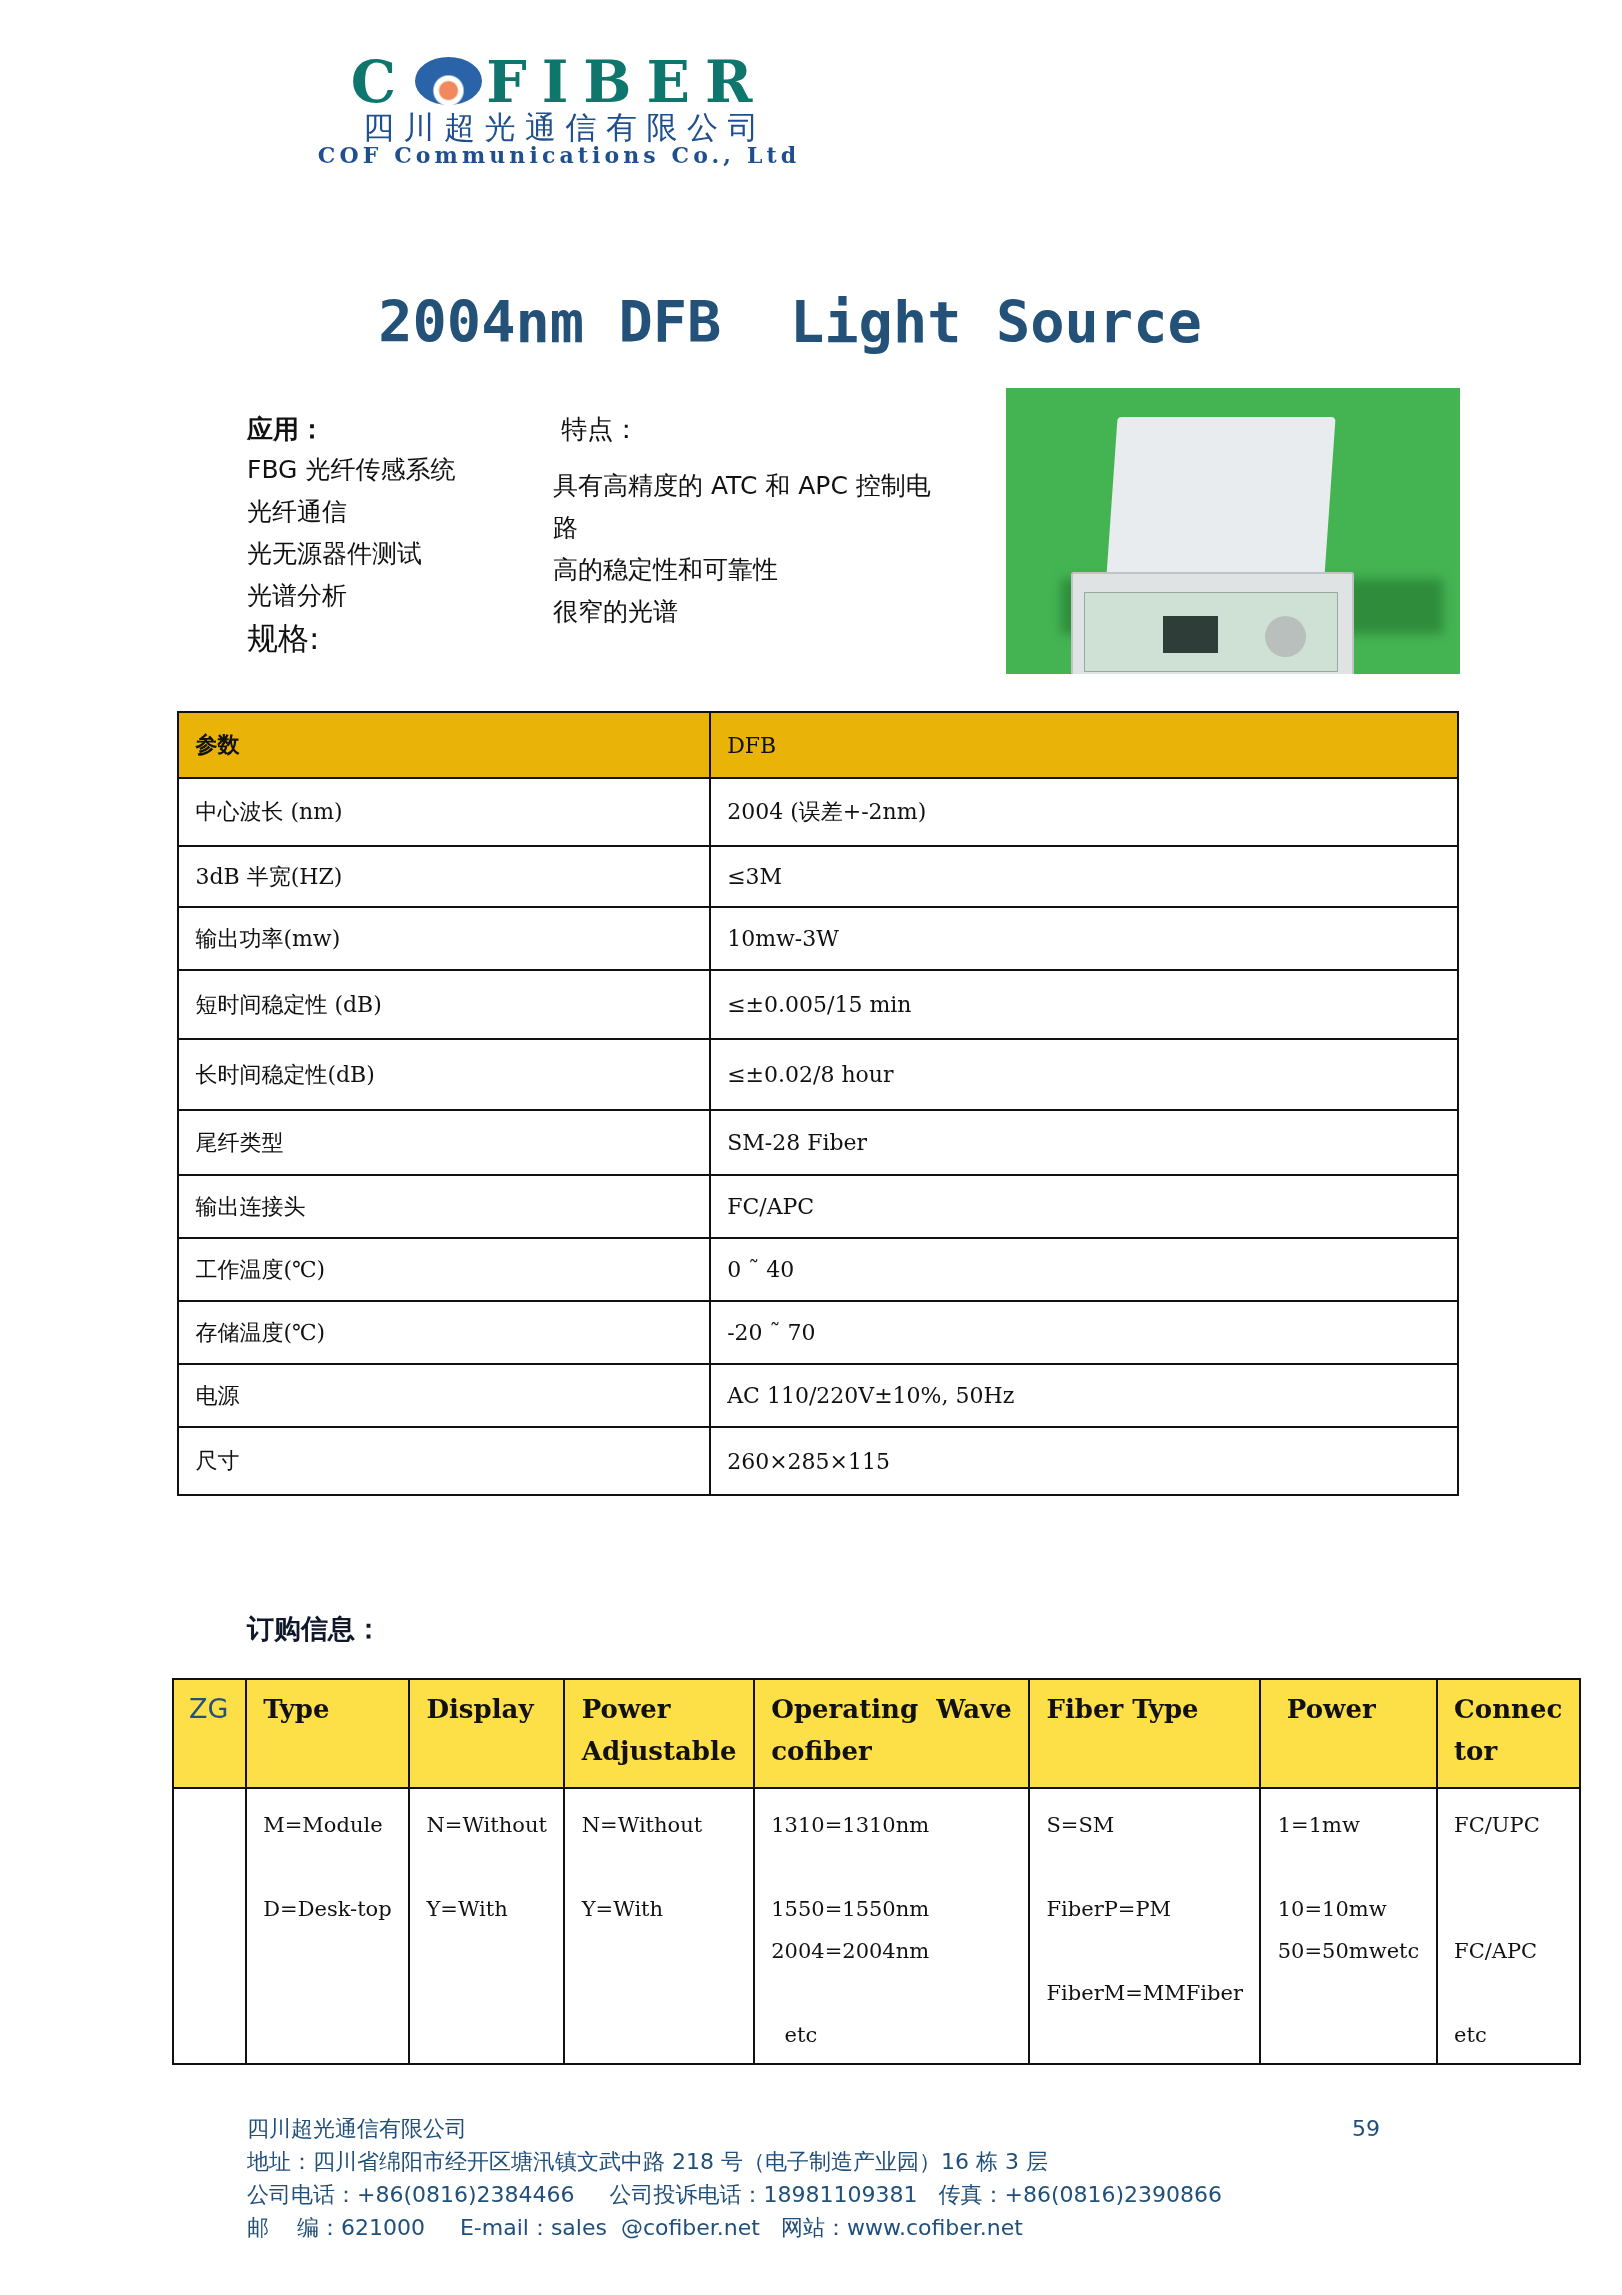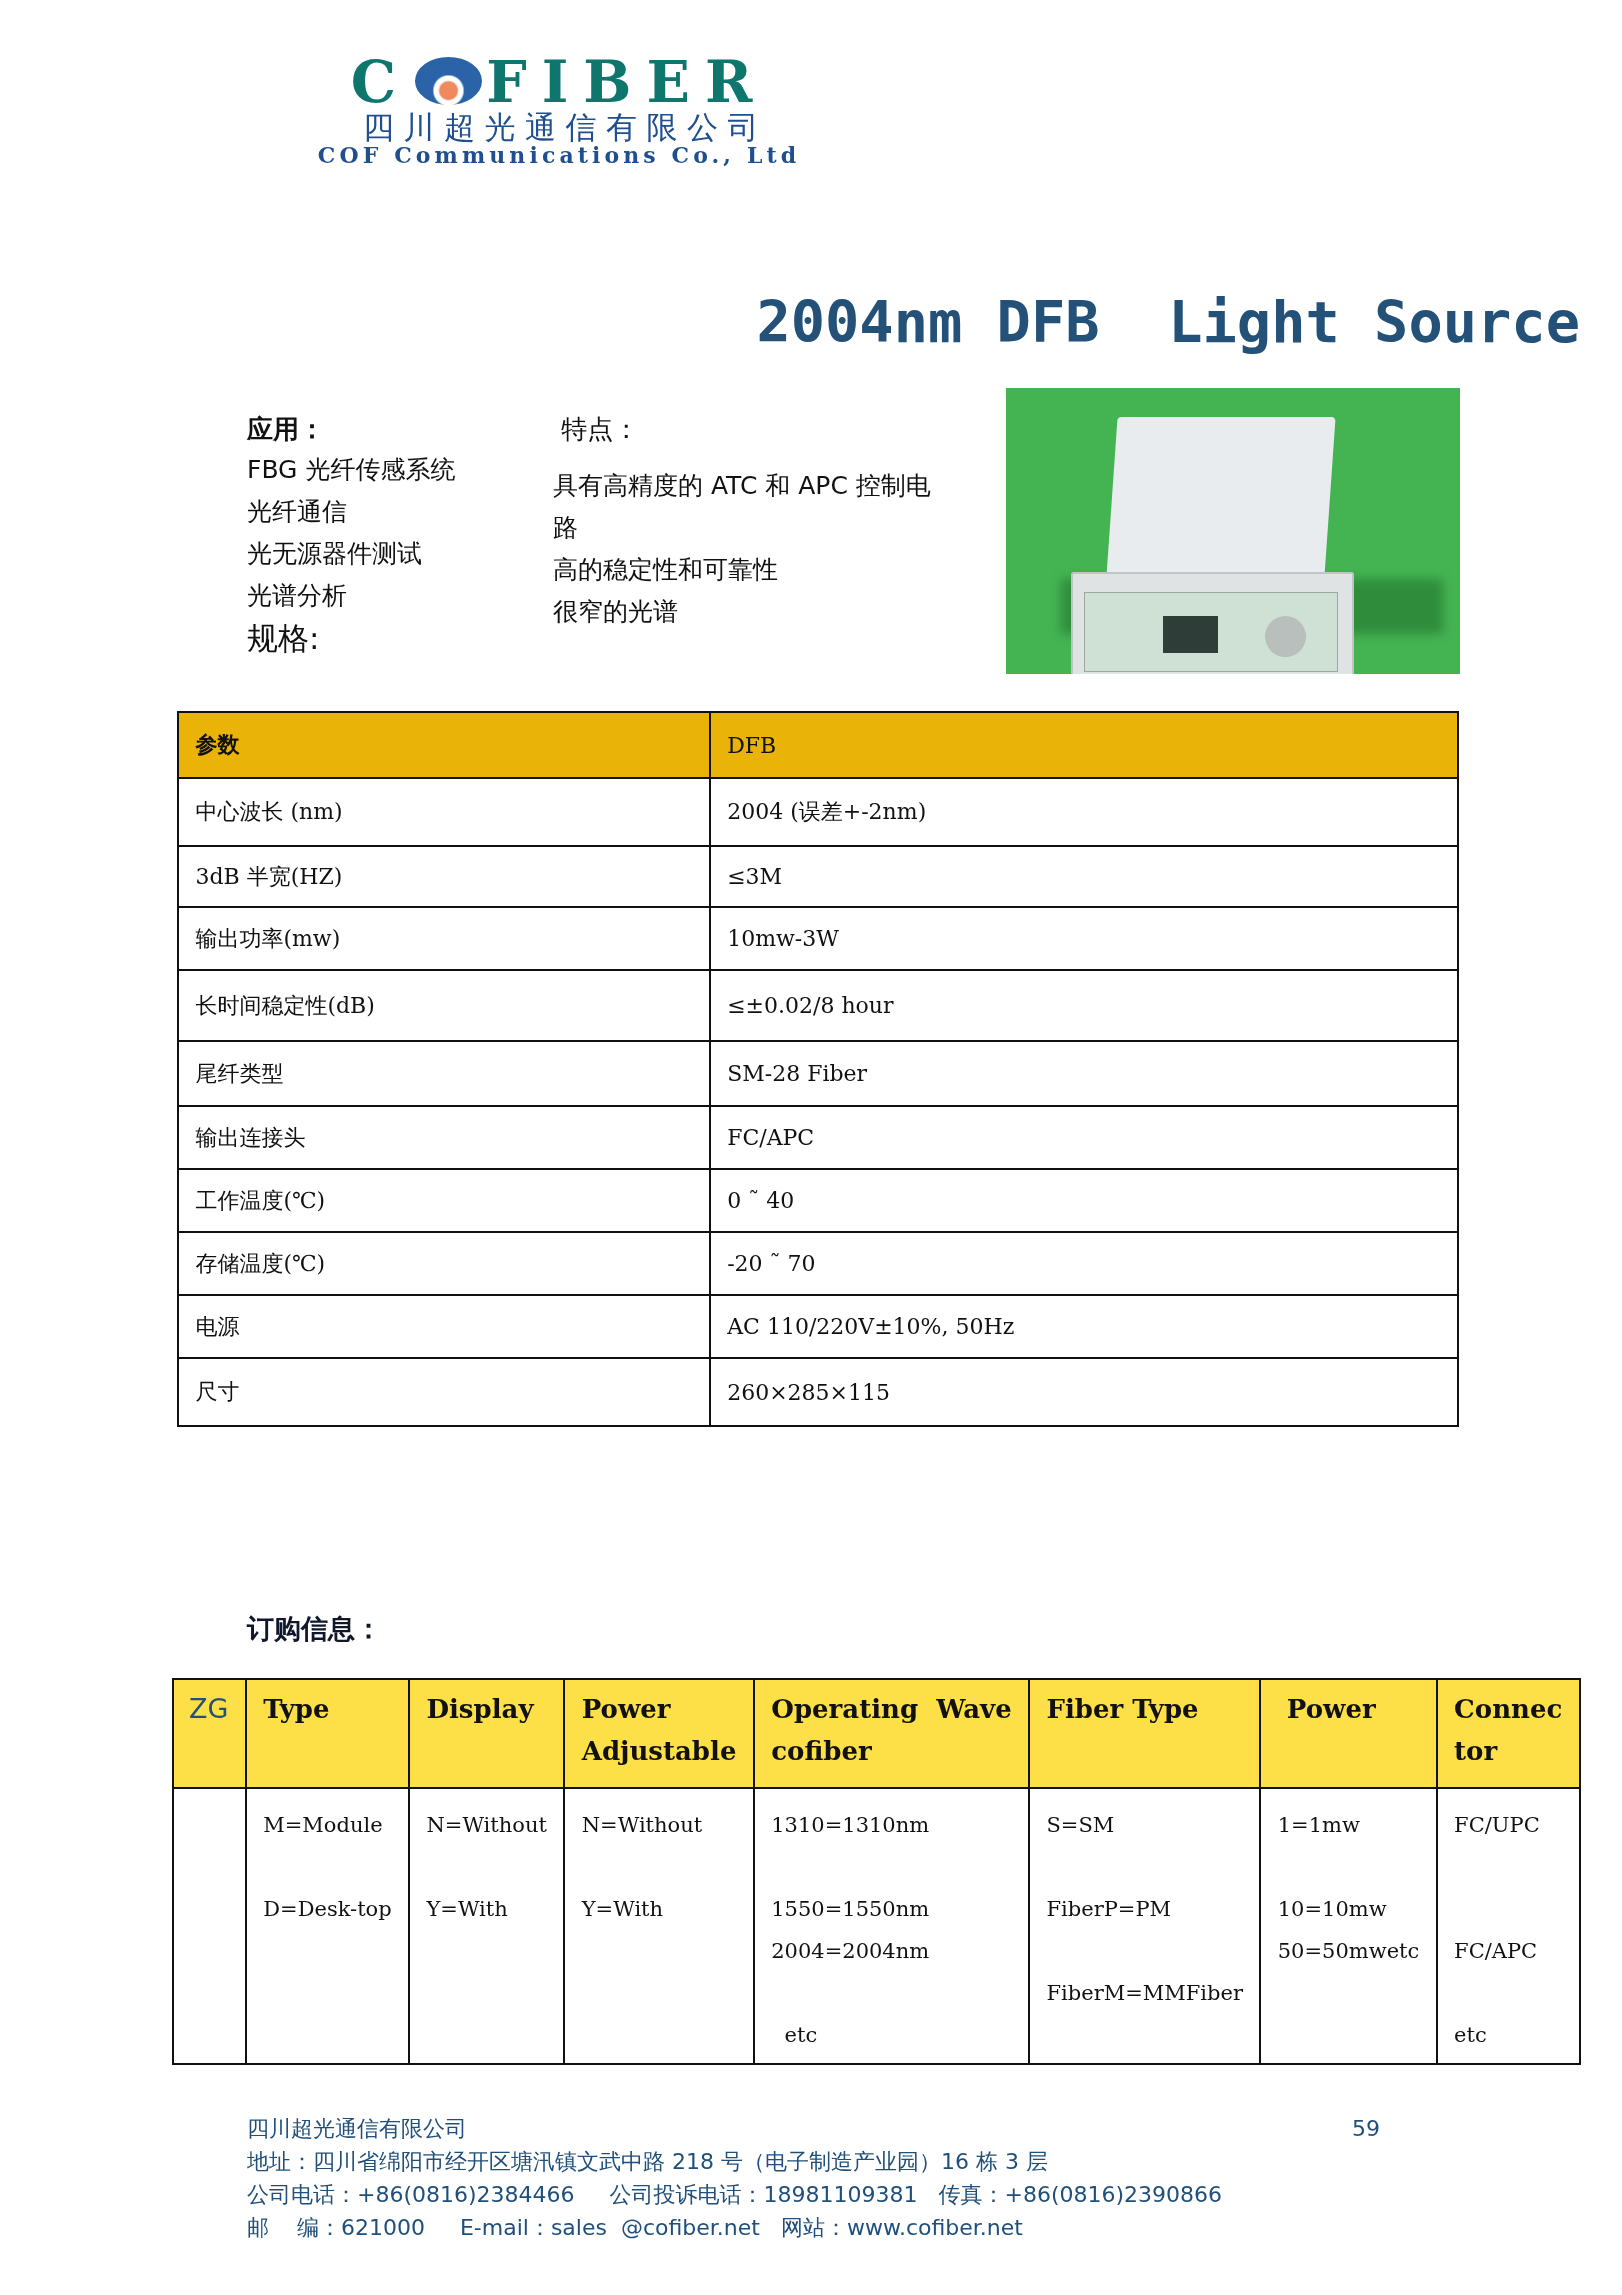--- a/index.html
+++ b/index.html
@@ -6,21 +6,21 @@
   body { width:1623px; height:2295px; position:relative; overflow:hidden; font-family:"DejaVu Sans", sans-serif; color:#111; }
   .abs { position:absolute; }
 
   
   #logo { left:259px; top:48px; width:613px; height:116px; }
   #logo .brand { position:absolute; left:0; top:0; width:600px; text-align:center; font-family:"DejaVu Serif", serif; font-weight:bold; font-size:57px; letter-spacing:15px; color:#0f766e; line-height:68px; }
   #logo .brand .o-emblem { display:inline-block; width:67px; height:48px; border-radius:50%; vertical-align:-2.7px; background:radial-gradient(ellipse at 50% 70%, #f08a5e 0 18%, #ffffff 22% 30%, #2a63a8 34% 100%); margin:0 4.1px; }
   #logo .cn { position:absolute; left:27px; top:60px; width:559px; text-align:center; font-size:31px; letter-spacing:9.5px; color:#1f4f8f; line-height:38px; font-family:"DejaVu Sans", sans-serif; }
   #logo .en { position:absolute; left:0; top:95px; width:600px; text-align:center; font-family:"DejaVu Serif", serif; font-weight:bold; font-size:22px; letter-spacing:4.1px; color:#1f4f8f; line-height:24.5px; }
 
-  #title { left:0; width:1580px; top:285px; text-align:right; font-family:"DejaVu Sans Mono", monospace; font-weight:bold; font-size:57px; color:#245178; line-height:75px; white-space:pre; }
+  #title { left:0; width:1580px; top:285px; text-align:center; font-family:"DejaVu Sans Mono", monospace; font-weight:bold; font-size:57px; color:#245178; line-height:75px; white-space:pre; }
 
   
   .sec-label { font-size:26px; line-height:34px; }
   .app-list div, .feat-list div { font-size:25px; line-height:42px; }
   #app-col { left:247px; top:412px; width:286px; }
   #feat-col { left:553px; top:412px; width:422px; }
   #app-col .sec-label { font-weight:bold; }
   #spec-label { font-size:31px; line-height:42px; }
 
   #photo { left:1006px; top:388px; width:454px; height:286px; background:#44b453; overflow:hidden; }
@@ -105,20 +105,24 @@
         <td>2004  (误差+-2nm)</td>
       </tr>
   <tr style="height:61px">
         <td class="c1">3dB 半宽(HZ)</td>
         <td>≤3M</td>
       </tr>
   <tr style="height:63px">
         <td class="c1">输出功率(mw)</td>
         <td>10mw-3W</td>
       </tr>
+  <tr style="height:69px">
+        <td class="c1">短时间稳定性  (dB)</td>
+        <td>≤±0.005/15  min</td>
+      </tr>
   <tr style="height:71px">
         <td class="c1">长时间稳定性(dB)</td>
         <td>≤±0.02/8  hour</td>
       </tr>
   <tr style="height:65px">
         <td class="c1">尾纤类型</td>
         <td>SM-28  Fiber</td>
       </tr>
   <tr style="height:63px">
         <td class="c1">输出连接头</td>

